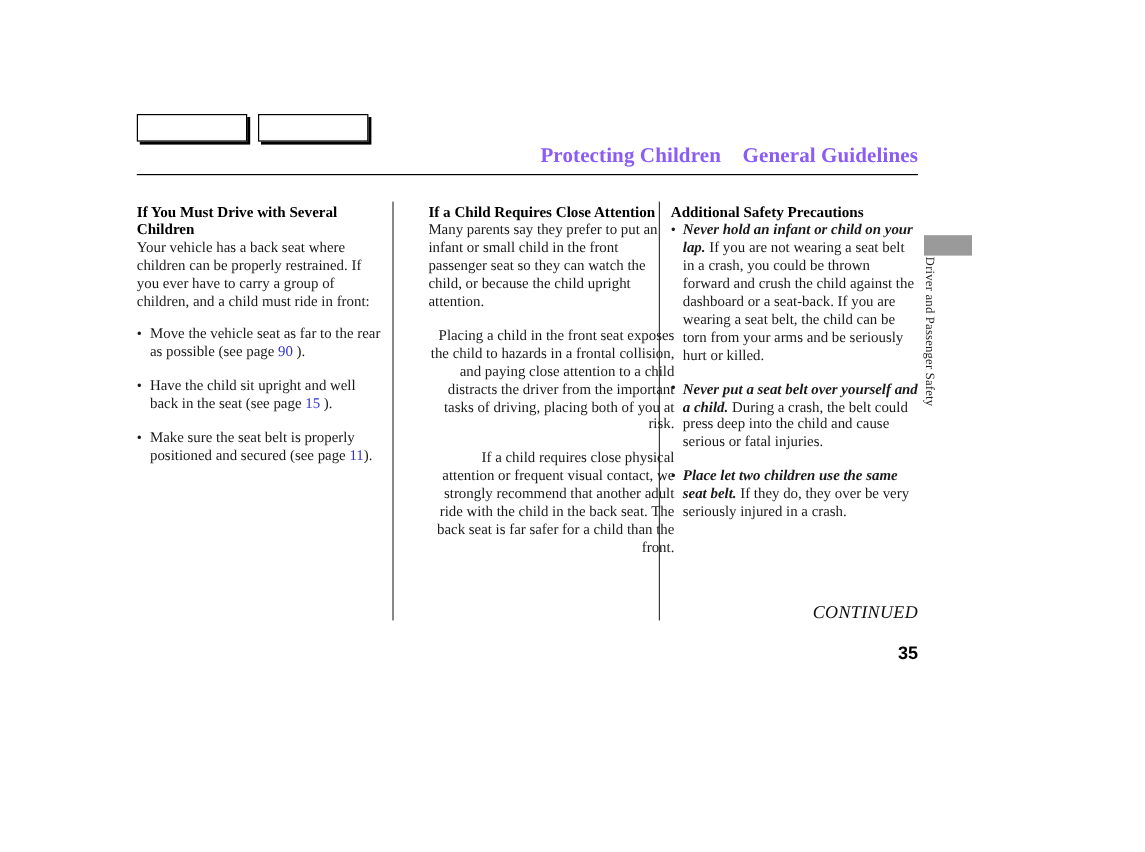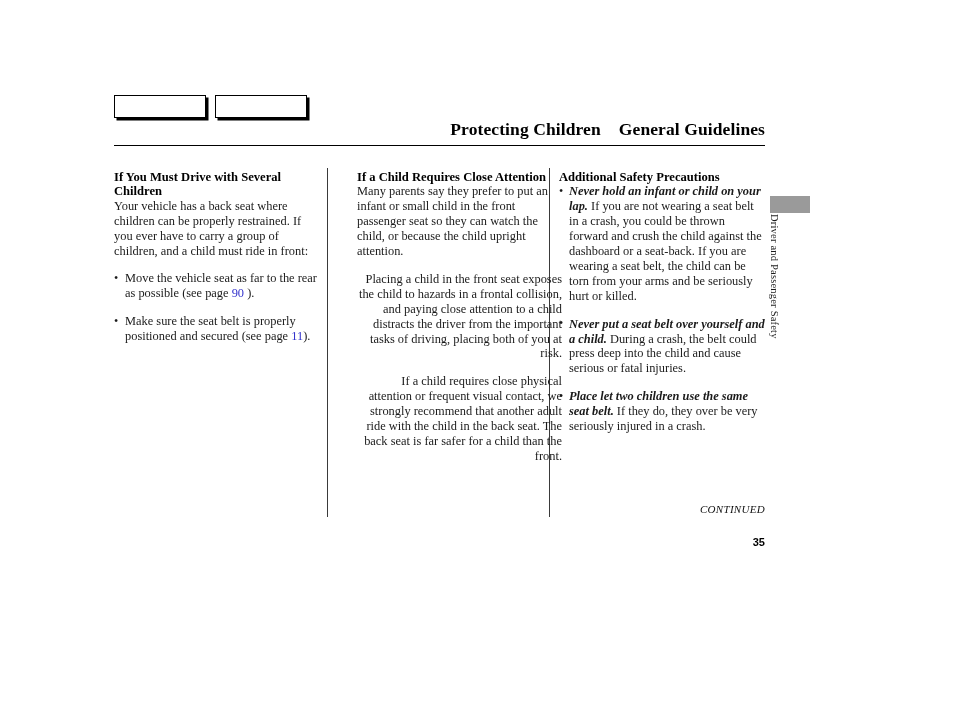--- a/index.html
+++ b/index.html
@@ -42,21 +42,21 @@
     width: 651px;
     height: 24px;
     text-align: right;
     white-space: nowrap;
   }
   .header-title {
     font-family: "Liberation Serif", serif;
     font-weight: bold;
     font-size: 17.5px;
     letter-spacing: 0.1px;
-    color: #000000;
+    color: #8b5cf6;
     display: inline-block;
     vertical-align: baseline;
   }
   #header-section { margin-right: 18px; }
 
   .header-rule {
     position: absolute;
     left: 114px;
     top: 145px;
     width: 651px;
@@ -154,33 +154,33 @@
   }
 
   
   .continued {
     position: absolute;
     left: 600px;
     top: 503px;
     width: 165px;
     text-align: right;
     font-style: italic;
-    font-size: 11px;
+    font-size: 15px;
     letter-spacing: 0.3px;
     color: #111111;
   }
   .page-number {
     position: absolute;
     left: 660px;
     top: 536px;
     width: 105px;
     text-align: right;
     font-family: "Liberation Sans", sans-serif;
     font-weight: bold;
-    font-size: 11px;
+    font-size: 15px;
     color: #000000;
   }
 </style>
 </head>
 <body>
 
 <div class="page">
 
   <div class="tab-box" id="tab-box-1"></div>
   <div class="tab-box" id="tab-box-2"></div>
@@ -191,20 +191,21 @@
   <div class="header-rule"></div>
 
   <div class="col-divider" id="divider-1"></div>
   <div class="col-divider" id="divider-2"></div>
 
   <div class="col" id="col-1">
     <h2 class="sec-head">If You Must Drive with Several Children</h2>
     <p class="body-para">Your vehicle has a back seat where children can be properly restrained. If you ever have to carry a group of children, and a child must ride in front:</p>
     <ul class="bullets topgap">
       <li><span>Move the vehicle seat as far to the rear as possible (see page </span><span class="pageref">90</span><span> ).</span></li>
+      <li><span>Have the child sit upright and well back in the seat (see page </span><span class="pageref">15</span><span> ).</span></li>
       <li><span>Make sure the seat belt is properly positioned and secured (see page </span><span class="pageref">11</span><span>).</span></li>
     </ul>
   </div>
 
   <div class="col" id="col-2">
     <h2 class="sec-head">If a Child Requires Close Attention</h2>
     <p class="body-para">Many parents say they prefer to put an infant or small child in the front passenger seat so they can watch the child, or because the child upright attention.</p>
     <p class="body-para spaced">Placing a child in the front seat exposes the child to hazards in a frontal collision, and paying close attention to a child distracts the driver from the important tasks of driving, placing both of you at risk.</p>
     <p class="body-para spaced">If a child requires close physical attention or frequent visual contact, we strongly recommend that another adult ride with the child in the back seat. The back seat is far safer for a child than the front.</p>
   </div>

